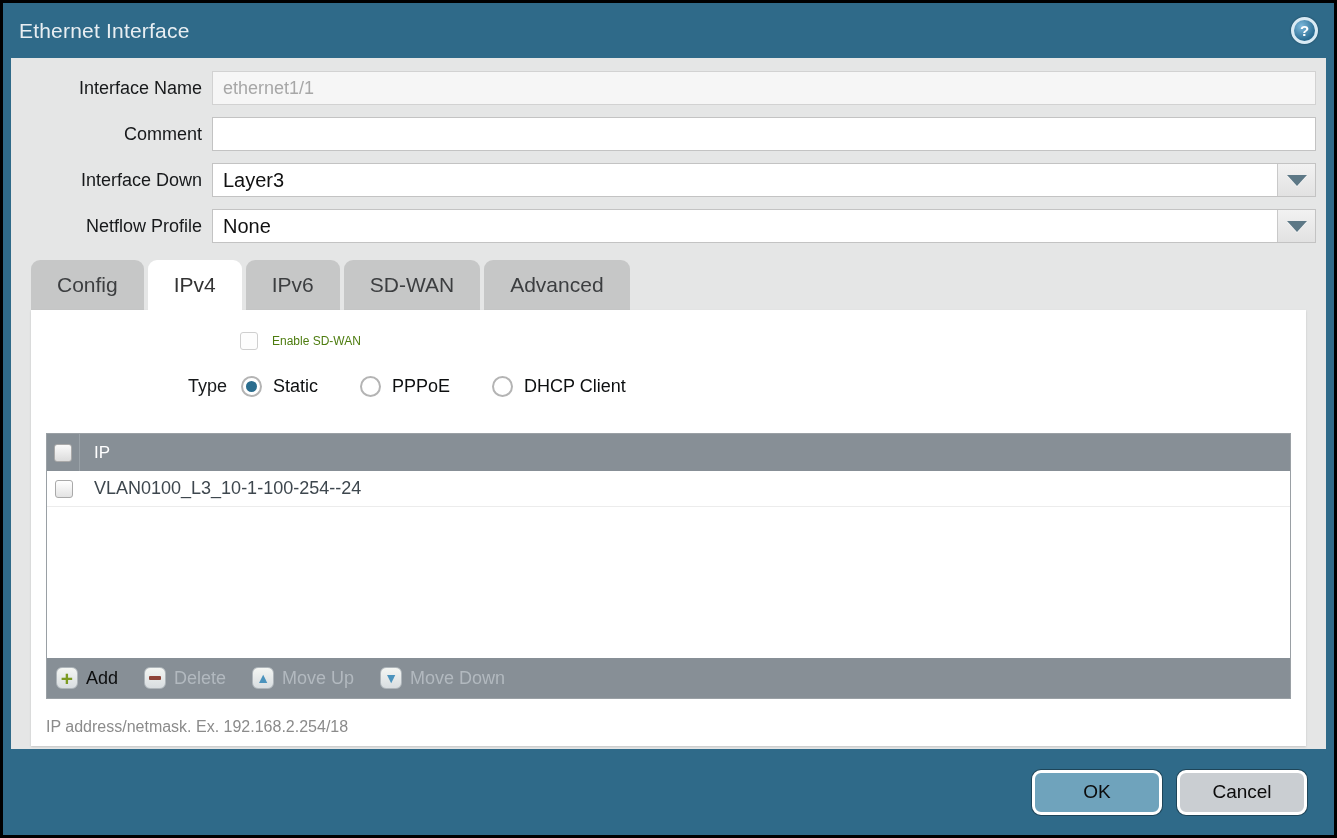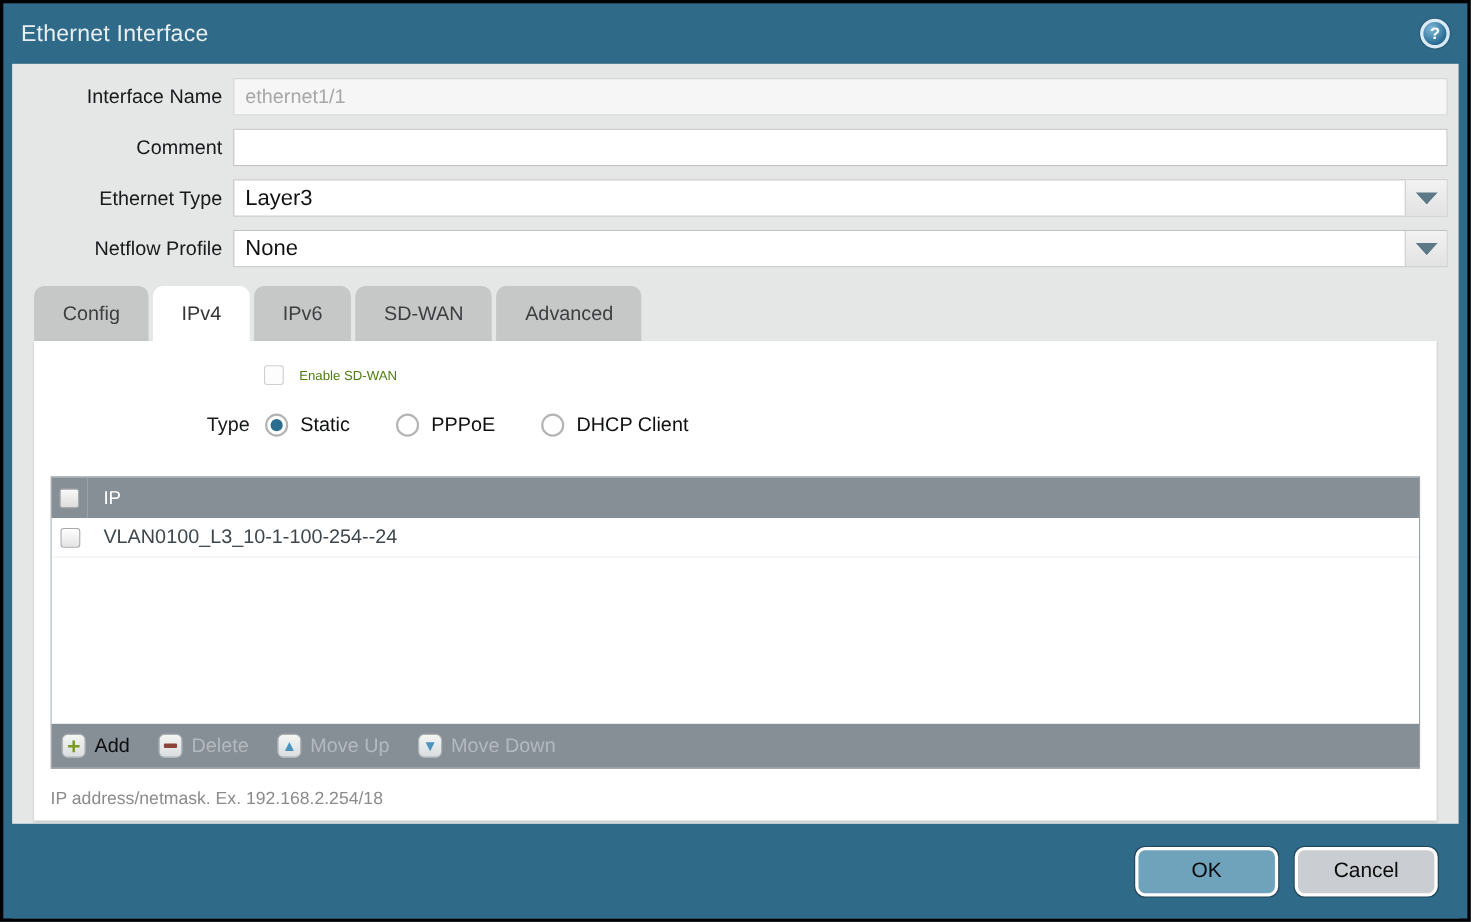--- a/index.html
+++ b/index.html
@@ -101,21 +101,21 @@
   }
   
   .tabs {
     display: flex;
     margin: 17px 0 0 10px;
     height: 50px;
   }
   .tab {
     background: #c6c7c7;
     color: #3c3e40;
-    font-size: 18px;
+    font-size: 21px;
     border-radius: 9px 9px 0 0;
     margin-right: 4px;
     padding: 0 26px;
     display: flex; align-items: center;
     cursor: pointer;
     position: relative;
   }
   .tab.active {
     background: #ffffff;
     color: #333;
@@ -294,21 +294,21 @@
     </div>
 
     <div class="form-row">
       <span class="form-label">Comment</span>
       <span class="field-wrap">
         <input class="text-input" value="" style="">
       </span>
     </div>
 
     <div class="form-row">
-      <span class="form-label">Ethernet Type</span>
+      <span class="form-label">Interface Down</span>
       <span class="field-wrap">
         <span class="dropdown">
           <span class="dd-value">Layer3</span>
           <span class="dd-button">
             <span class="dd-arrow"></span>
           </span>
         </span>
       </span>
     </div>
 

